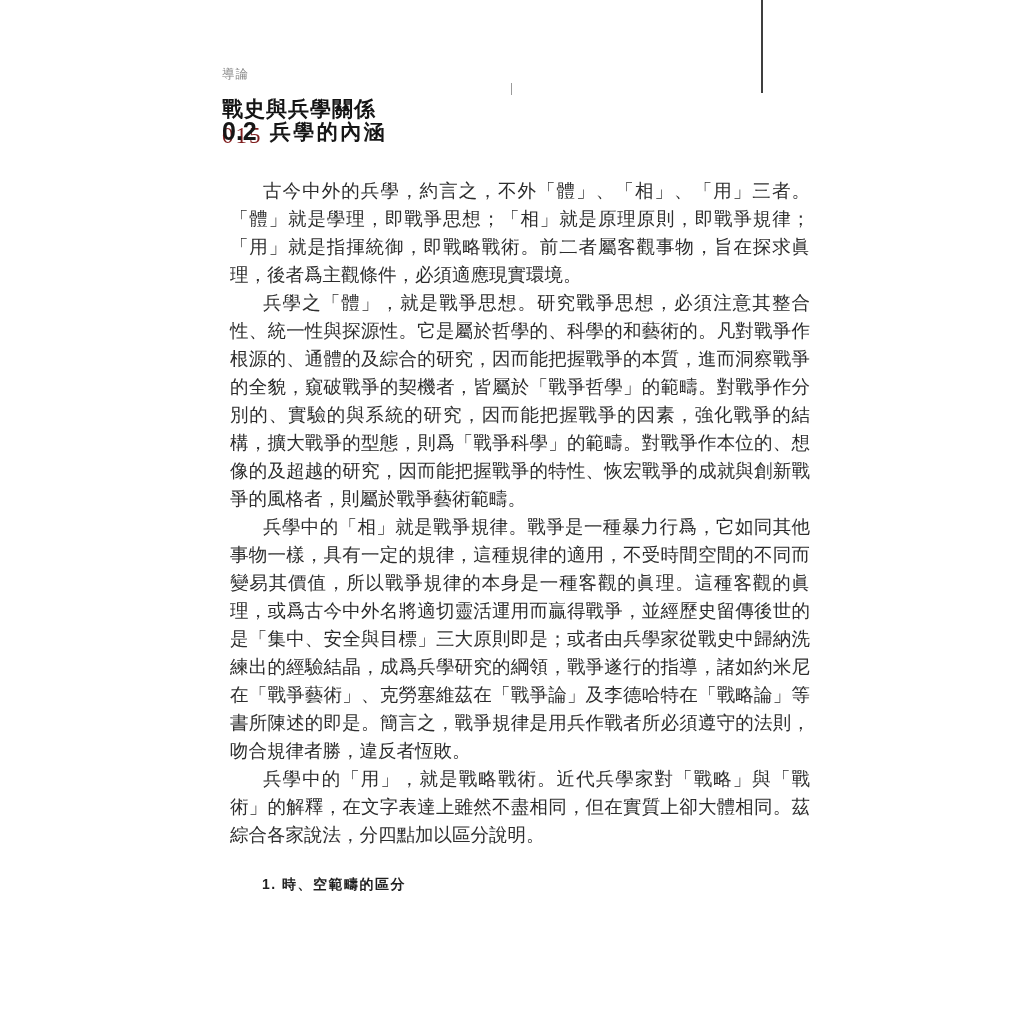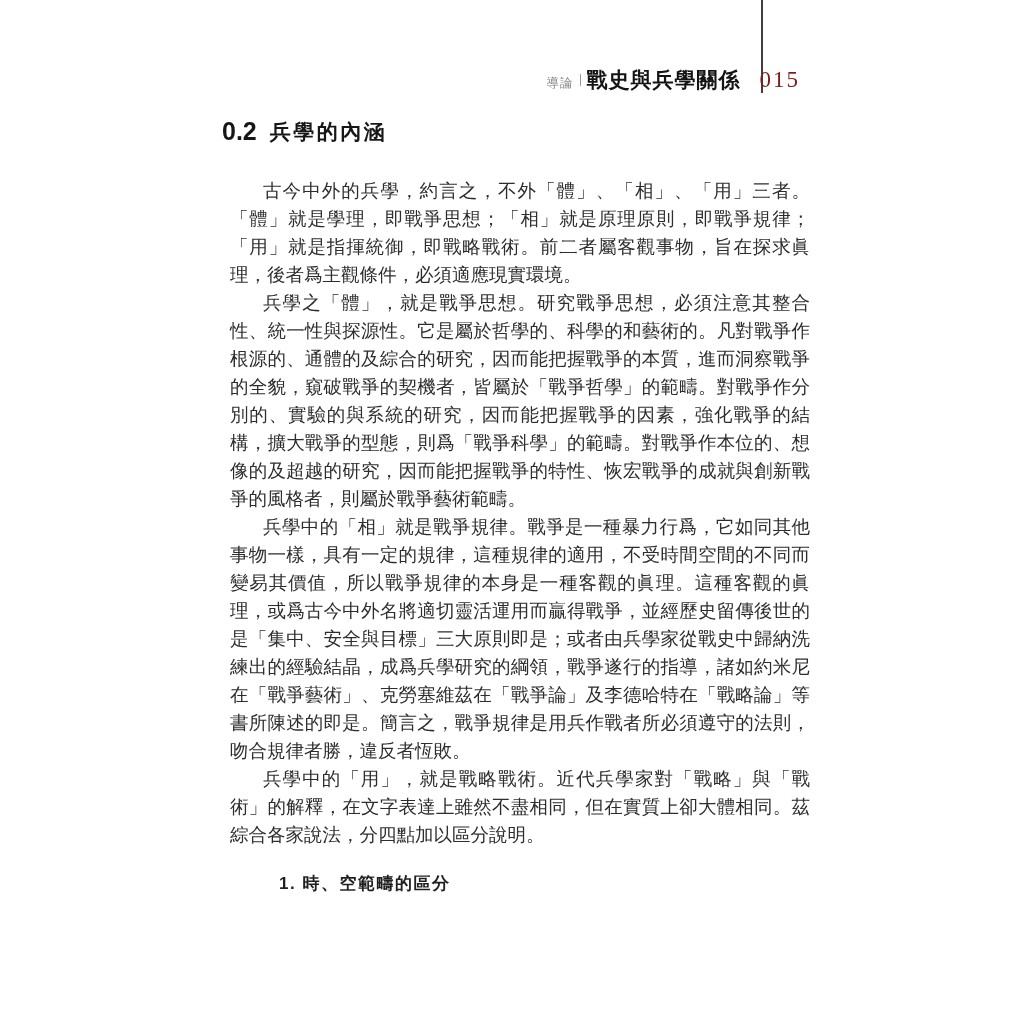--- a/index.html
+++ b/index.html
@@ -29,20 +29,21 @@
   
   .running-head {
     position: absolute;
     left: 222px;
     top: 66px;
     width: 578px;
     display: flex;
     justify-content: flex-end;
     align-items: baseline;
     white-space: nowrap;
+    flex-direction: column;
   }
   .running-head .section-label {
     font-family: "Liberation Sans", "DejaVu Sans", sans-serif;
     font-size: 12.5px;
     color: #858585;
     letter-spacing: 1px;
   }
   .running-head .head-sep {
     display: inline-block;
     width: 1px;
@@ -98,23 +99,23 @@
     font-size: 18.5px;
     line-height: 28px;
     color: #2d2d2d;
     text-align: justify;
   }
   .body-block p {
     margin: 0;
     text-indent: 33px;
   }
   .sub-heading {
-    margin: 21px 0 10px 49px;
+    margin: 21px 0 10px 32px;
     font-family: "Liberation Sans", "DejaVu Sans", sans-serif;
-    font-size: 17px;
+    font-size: 14px;
     font-weight: bold;
     color: #1f1f1f;
     letter-spacing: 1.5px;
     text-align: left;
   }
 </style>
 </head>
 <body>
 
 <div class="page">

